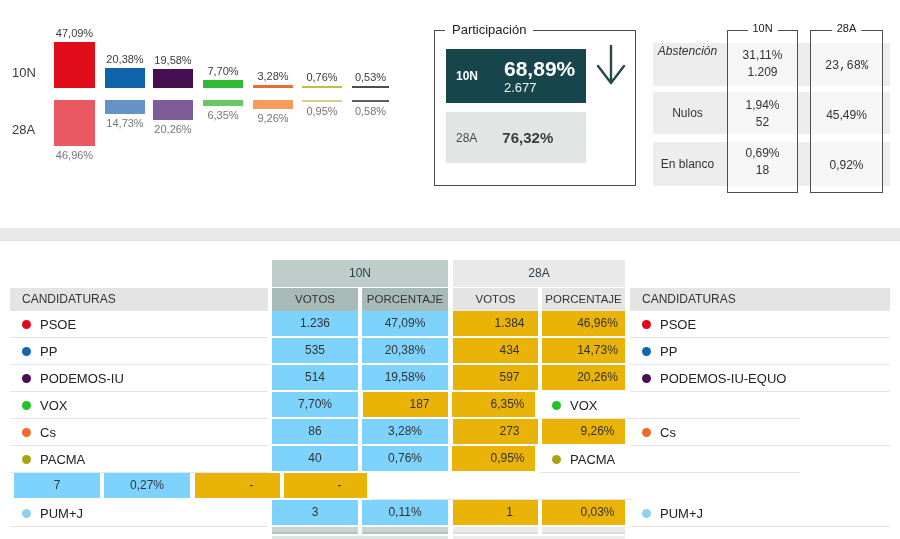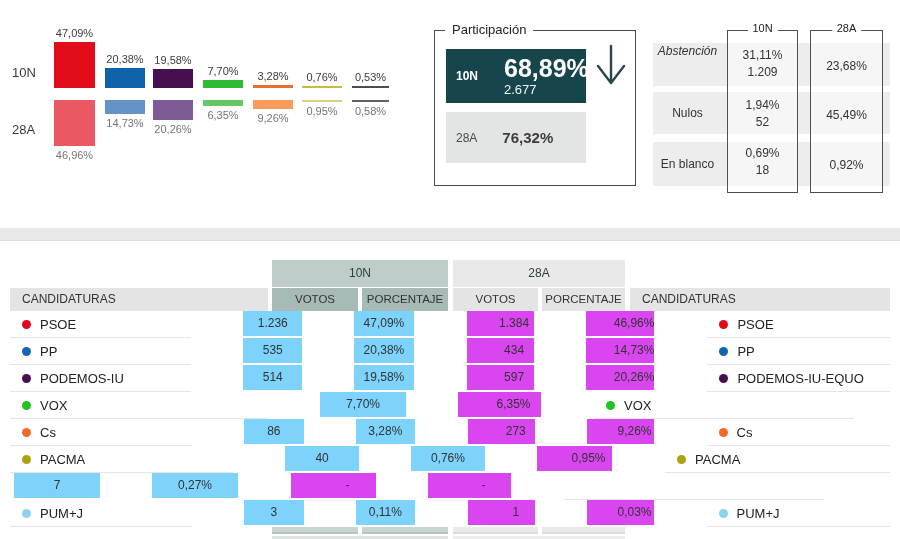--- a/index.html
+++ b/index.html
@@ -19,21 +19,21 @@
 
   
   .fieldbox { position:absolute; border:1px solid #4a4a4a; }
   .leg { position:absolute; top:-9px; left:10px; background:#fff; padding:0 7px; font-size:13px; color:#222; white-space:nowrap;text-align:right; }
   .part { left:434px; top:30px; width:202px; height:156px; }
   .pbox { position:absolute; left:11px; width:140px; display:flex; align-items:center; }
   .p10box { top:18px; height:54px; background:#17454c; }
   .p28box { top:81px; height:51px; background:#e3e5e4; }
   .plab { color:#fff; font-size:12px; font-weight:700; margin-left:10px; }
   .pvals { margin-left:26px; }
-  .ppct { font-size:25px; font-weight:700; color:#fff; line-height:1.1; }
+  .ppct { font-size:21px; font-weight:700; color:#fff; line-height:1.1; }
   .pcnt { font-size:13px; color:#f2f5f5; }
   .plab28 { font-size:12px; color:#4a4a4a; margin-left:10px; }
   .ppct28 { font-size:15px; font-weight:700; color:#3d3d3d; margin-left:25px; }
   .arrow { position:absolute; left:157px; top:13px; }
 
   
   .stats { position:absolute; left:653px; top:20px; width:237px; height:175px; }
   .srow { position:absolute; left:0; width:100%; background:#ededed; }
   .slab { position:absolute; left:0; width:69px; text-align:center; font-size:12px; color:#333; }
   .sbox { position:absolute; top:10px; height:163px; border:1px solid #4f4f4f; background:rgba(255,255,255,0.5); }
@@ -52,27 +52,27 @@
   .w258 { width:258px; } .w260 { width:260px; } .w86 { width:86px; } .w85 { width:85px; } .w83 { width:83px; }
   .w176 { width:176px; } .w172 { width:172px; }
   .thead-span .c { height:27px; line-height:27px; text-align:center; font-size:12px; color:#2b3e44; }
   .span10 { background:#bfcdca; }
   .span28 { background:#e9e9e9; }
   .thead-cols { margin-top:1px; }
   .thead-cols .c { height:23px; line-height:23px; font-size:11.5px; color:#333; text-align:center; }
   .hname { background:#e4e4e4; text-align:left !important; padding-left:12px; font-size:12px !important; }
   .t10h { background:#a7bab6; color:#2c3a38; }
   .t28h { background:#e4e4e4; }
-  .drow { height:27px;gap:48px; }
+  .drow { height:27px; }
   .ncell { width:258px; height:27px; border-bottom:1px solid #e5e5e5; display:flex; align-items:center; padding-left:12px; font-size:13px; color:#222; }
   .n2 { width:260px; }
   .dot { width:9px; height:9px; border-radius:50%; background:transparent; margin-right:9px; flex:0 0 9px; }
   .vcell { height:25px; line-height:25px; text-align:center; font-size:12px; color:#333; }
   .t10 { background:#7dd3fc; }
-  .t28 { background:#d946ef;padding-left:28px; }
+  .t28 { background:#eab308;padding-left:28px; }
   .extrow .cext { height:7px; }
   .ext10 { background:#c9d4d2; border-bottom:2px solid #b3c3bf; }
   .ext28 { background:#e9e9e9; border-bottom:2px solid #dcdcdc; }
   .bandrow { margin-top:2px; }
   .band10 { height:3px; background:#dde4e2; }
   .band28 { height:3px; background:#ededed; }
 </style>
 </head>
 <body>
 
@@ -198,21 +198,21 @@
         <div>52</div>
       </div>
       <div class="sv" style="top:114px;">
         <div>0,69%</div>
         <div>18</div>
       </div>
     </div>
 
     <div class="sbox sb28">
       <span class="leg">28A</span>
-      <div class="sv" style="top:27px;">23,68%</div>
+      <div class="sv" style="top:27px;font-family:Liberation Mono, monospace;">23,68%</div>
       <div class="sv" style="top:76px;">45,49%</div>
       <div class="sv" style="top:126px;">0,92%</div>
     </div>
   </div>
 
   <div class="divider"></div>
 
   <div class="btable">
 
     <div class="trow thead-span">
@@ -275,20 +275,21 @@
           <span>PODEMOS-IU-EQUO</span>
         </div>
     </div>
 
     <div class="trow drow">
       <div class="ncell">
           <span class="dot" style="background: rgb(35, 195, 38);"></span>
           <span>VOX</span>
         </div>
       <div class="vcell t10 w86 ml4">7,70%</div>
+      <div class="vcell t28 w85 ml5">187</div>
       <div class="vcell t28 w83 ml4">6,35%</div>
       <div class="ncell n2 ml5">
           <span class="dot" style="background: rgb(35, 195, 38);"></span>
           <span>VOX</span>
         </div>
     </div>
 
     <div class="trow drow">
       <div class="ncell">
           <span class="dot" style="background: rgb(240, 106, 42);"></span>

